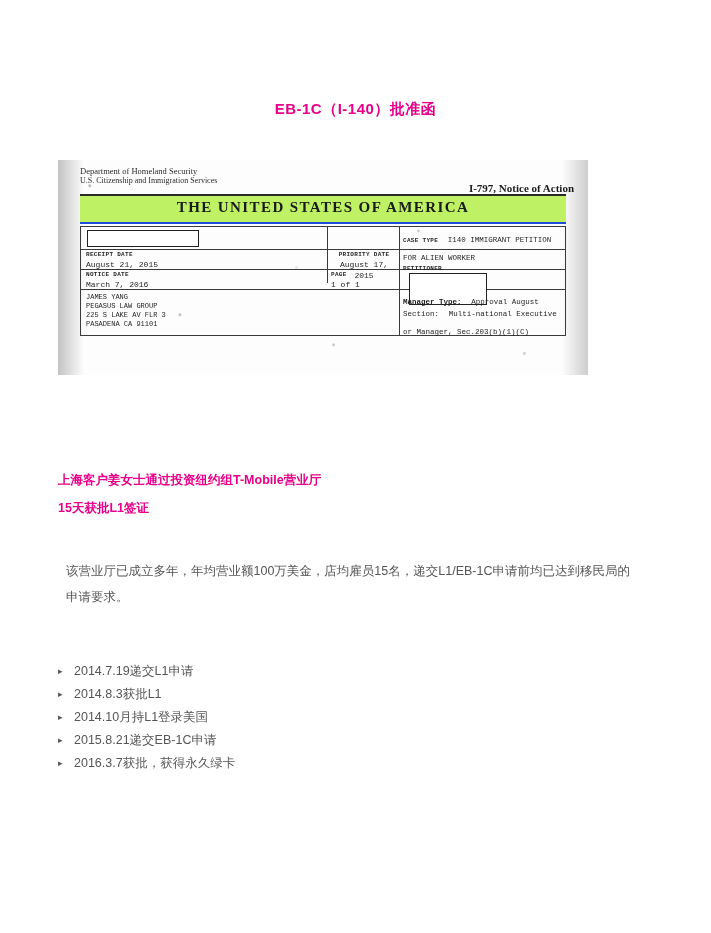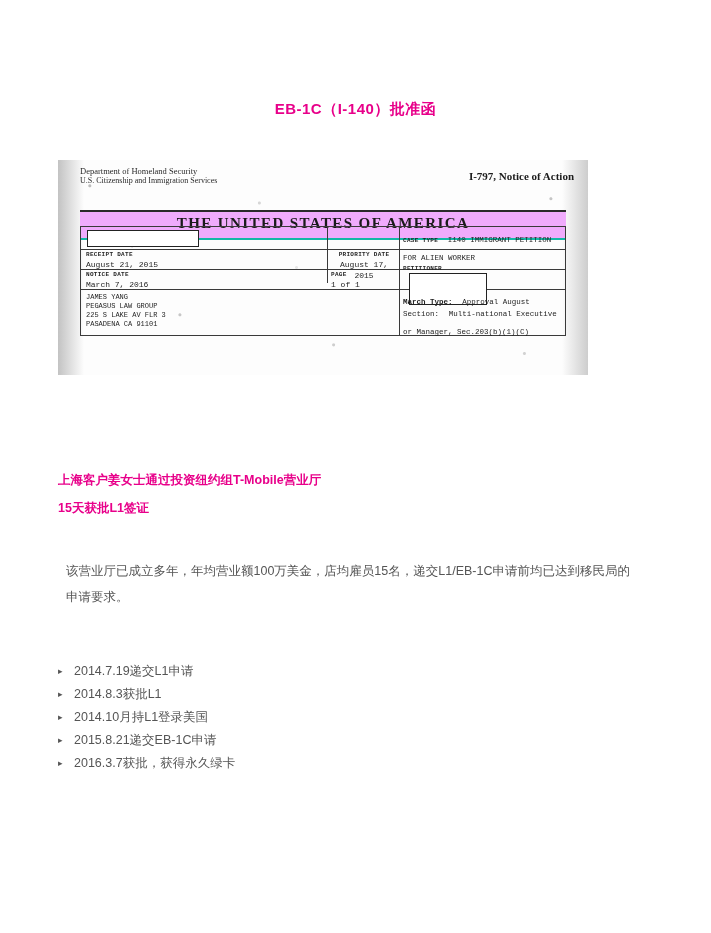--- a/index.html
+++ b/index.html
@@ -91,31 +91,31 @@
     font-size: 8px;
     line-height: 10px;
     color: #2b2b2b;
   }
   .dhs-lines .l1 { font-size: 8.5px; }
   .notice-type-label {
     font-family: "Liberation Serif", serif;
     font-size: 11px;
     font-weight: bold;
     color: #1c1c1c;
-    margin-top: 4px;
+    margin-top: 16px;
   }
   .banner {
     position: absolute;
-    top: 50px;
+    top: 34px;
     left: 22px;
     width: 486px;
     height: 26px;
     border-top: 2px solid #2a2a2a;
-    border-bottom: 2px solid #14b8a6;
-    background: #f0abfc;
+    border-bottom: 2px solid #1d4ed8;
+    background: #bef264;
     overflow: hidden;
   }
   .banner-text {
     position: absolute;
     top: 3px;
     left: 10px;
     right: 10px;
     text-align: center;
     font-family: "Liberation Serif", serif;
     font-size: 15px;
@@ -292,21 +292,21 @@
       </div>
 
       <div class="cell" style="left:322px;top:2px;width:160px;">
         <span class="lbl" style="display:inline;">CASE TYPE</span>
         <span class="val" style="display:inline;font-size:7.5px;">I140 IMMIGRANT PETITION FOR ALIEN WORKER</span>
       </div>
       <div class="cell" style="left:322px;top:38px;width:160px;">
         <span class="lbl">PETITIONER</span>
       </div>
       <div class="cell" style="left:322px;top:64px;width:160px;">
-        <span class="val" style="display:inline;font-size:7.5px;font-weight:bold;">March Type:</span>
+        <span class="val" style="display:inline;font-size:7.5px;font-weight:bold;">Manager Type:</span>
         <span class="val" style="display:inline;font-size:7.5px;">Approval August</span>
       </div>
       <div class="cell" style="left:322px;top:76px;width:162px;">
         <span class="val" style="display:inline;font-size:7.5px;">Section:</span>
         <span class="val" style="display:inline;font-size:7.5px;">Multi-national Executive or Manager, Sec.203(b)(1)(C)</span>
       </div>
     </div>
   </div>
 
   <div class="highlights">

